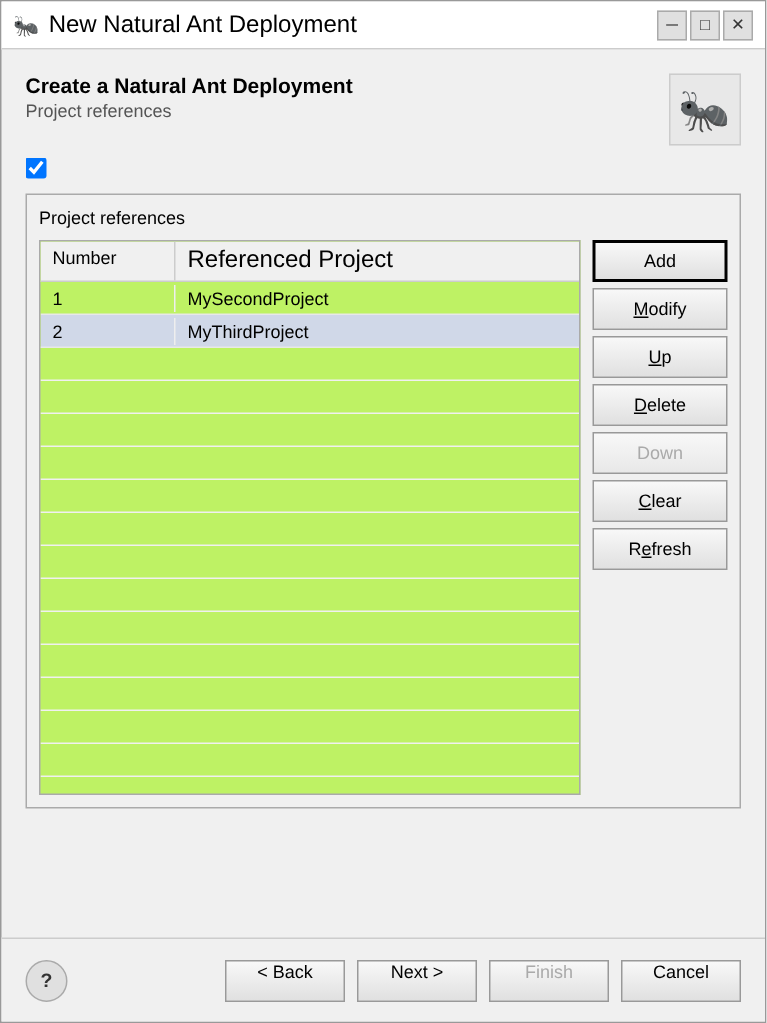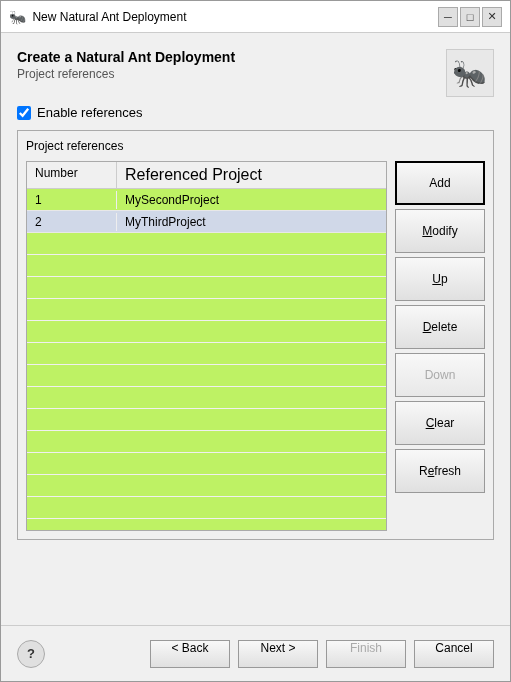--- a/index.html
+++ b/index.html
@@ -26,21 +26,21 @@
       align-items: center;
       padding: 6px 8px;
       gap: 6px;
       height: 32px;
     }
     .title-bar-icon {
       font-size: 14px;
     }
     .title-bar-title {
       flex: 1;
-      font-size: 12px;
+      font-size: 16px;
       font-weight: normal;
     }
     .title-bar-controls {
       display: flex;
       gap: 2px;
     }
     .title-bar-btn {
       width: 20px;
       height: 20px;
       border: 1px solid #aaa;
@@ -155,21 +155,21 @@
       border-bottom: 1px solid #f0f0f0;
     }
     .side-buttons {
       display: flex;
       flex-direction: column;
       gap: 4px;
       width: 90px;
     }
     .side-btn {
       width: 90px;
-      height: 44px;
+      height: 28px;
       border: 1px solid #999;
       background: linear-gradient(to bottom, #f8f8f8, #e0e0e0);
       cursor: pointer;
       font-size: 12px;
       text-align: center;
       display: flex;
       align-items: center;
       justify-content: center;
       color: #000;
     }
@@ -247,21 +247,20 @@
     <div class="header-section">
       <div class="header-text">
         <h2>Create a Natural Ant Deployment</h2>
         <div class="subtitle">Project references</div>
       </div>
       <div class="ant-icon">🐜</div>
     </div>
 
     <div class="checkbox-row">
       <input type="checkbox" id="enableRefs" checked="" style="">
-      <label for="enableRefs">Enable references</label>
     </div>
 
     <div class="group-box">
       <div class="group-box-title">Project references</div>
 
       <div class="table-and-buttons">
 
         <div class="table-wrapper">
           <div class="table-header">
             <div class="col-num">Number</div>

